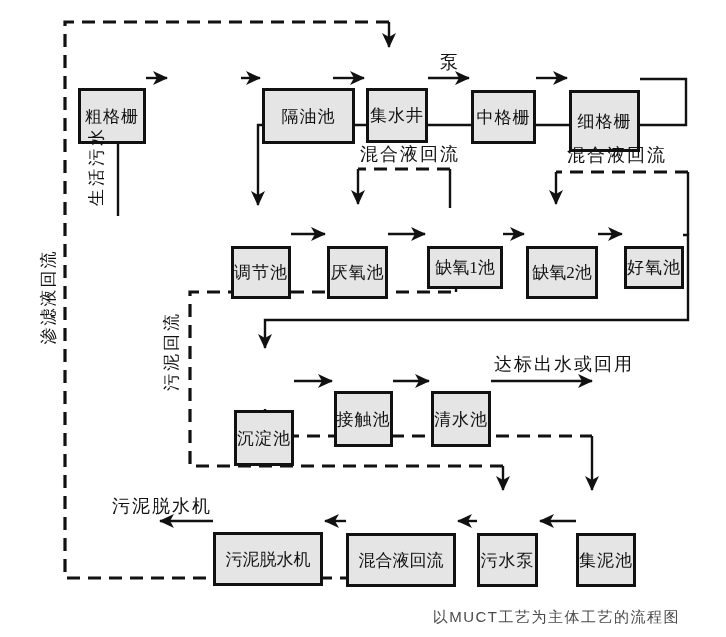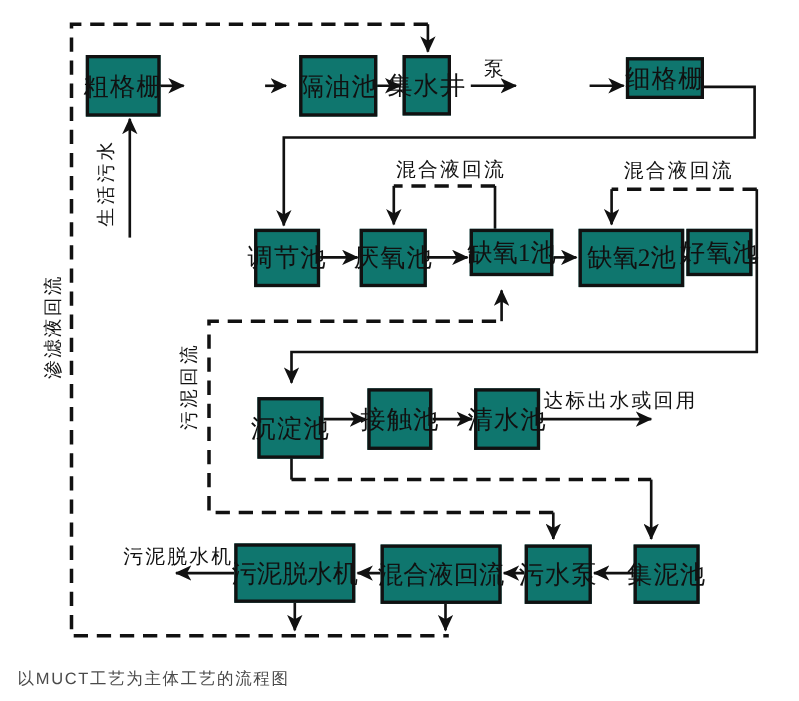--- a/index.html
+++ b/index.html
@@ -2,36 +2,37 @@
 <html><head>
 <meta charset="utf-8">
 <style>
   html,body{margin:0;padding:0;background:#ffffff;}
   #stage{
     position:relative;width:726px;height:637px;background:#ffffff;overflow:hidden;
     font-family:"Liberation Serif","DejaVu Serif",serif;color:#111;
   }
   #wires{position:absolute;left:0;top:0;}
   .node{
-    position:absolute;box-sizing:border-box;border:3px solid #111;background:#0f766e;
+    position:absolute;box-sizing:border-box;border:3px solid #111;background:#e5e5e5;
     display:flex;align-items:center;justify-content:center;
-    font-size:23px;line-height:1;letter-spacing:1px;white-space:nowrap;color:#111;
+    font-size:17px;line-height:1;letter-spacing:1px;white-space:nowrap;color:#111;
     z-index:2;
+    margin-top:38px;
   }
   .flabel{
     position:absolute;font-size:18px;line-height:1;letter-spacing:2px;white-space:nowrap;
     color:#111;z-index:3;
   }
   .vlabel{
     position:absolute;font-size:17px;line-height:1;letter-spacing:3px;white-space:nowrap;
     color:#111;z-index:3;transform:rotate(-90deg);transform-origin:center center;
     display:flex;align-items:center;justify-content:center;
   }
   .caption{
-    position:absolute;left:16px;top:608px;width:680px;text-align:left;
+    position:absolute;left:0;top:608px;width:680px;text-align:right;
     font-family:"Liberation Sans","DejaVu Sans",sans-serif;
     font-size:15px;letter-spacing:1.5px;color:#4a4a4a;z-index:3;
   }
 </style>
 </head>
 <body>
 
 <div id="stage">
 
   <svg id="wires" width="726" height="637" viewBox="0 0 726 637">
@@ -97,31 +98,32 @@
       <path d="M477,521 L458,521" marker-end="url(#ah)"></path>
       <path d="M346,521 L325,521" marker-end="url(#ah)"></path>
       <path d="M213,521 L160,521" marker-end="url(#ah)"></path>
 
       <path d="M268,548 L268,573" marker-end="url(#ah)"></path>
       <path d="M405,549 L405,573" marker-end="url(#ah)"></path>
     </g>
   </svg>
 
   <div class="node" style="left:78px;top:50px;width:68px;height:56px">粗格栅</div>
-  <div class="node" style="left:272px;top:50px;width:71px;height:56px">隔油池</div>
-  <div class="node" style="left:366px;top:50px;width:44px;height:55px">集水井</div>
-  <div class="node" style="left:569px;top:52px;width:71px;height:38px">细格栅</div>
+  <div class="node" style="left:262px;top:50px;width:93px;height:56px">隔油池</div>
+  <div class="node" style="left:366px;top:50px;width:62px;height:55px">集水井</div>
+  <div class="node" style="left:471px;top:52px;width:65px;height:54px">中格栅</div>
+  <div class="node" style="left:569px;top:52px;width:71px;height:62px">细格栅</div>
 
   <div class="node" style="left:327px;top:208px;width:61px;height:53px">厌氧池</div>
   <div class="node" style="left:231px;top:208px;width:60px;height:53px">调节池</div>
   <div class="node" style="left:427px;top:208px;width:76px;height:43px;letter-spacing:0">缺氧1池</div>
-  <div class="node" style="left:526px;top:208px;width:96px;height:53px;letter-spacing:0">缺氧2池</div>
+  <div class="node" style="left:526px;top:208px;width:72px;height:53px;letter-spacing:0">缺氧2池</div>
   <div class="node" style="left:624px;top:208px;width:60px;height:43px">好氧池</div>
 
-  <div class="node" style="left:234px;top:361px;width:60px;height:56px">沉淀池</div>
+  <div class="node" style="left:234px;top:372px;width:60px;height:56px">沉淀池</div>
   <div class="node" style="left:334px;top:353px;width:59px;height:56px">接触池</div>
   <div class="node" style="left:213px;top:494px;width:110px;height:54px;letter-spacing:0">污泥脱水机</div>
 
   <div class="node" style="left:431px;top:353px;width:60px;height:56px">清水池</div>
   <div class="node" style="left:346px;top:495px;width:110px;height:54px;letter-spacing:0">混合液回流</div>
   <div class="node" style="left:477px;top:495px;width:61px;height:54px">污水泵</div>
   <div class="node" style="left:576px;top:495px;width:60px;height:54px">集泥池</div>
 
   <div class="flabel" style="left:440px;top:53px">泵</div>
   <div class="flabel" style="left:360px;top:145px">混合液回流</div>

